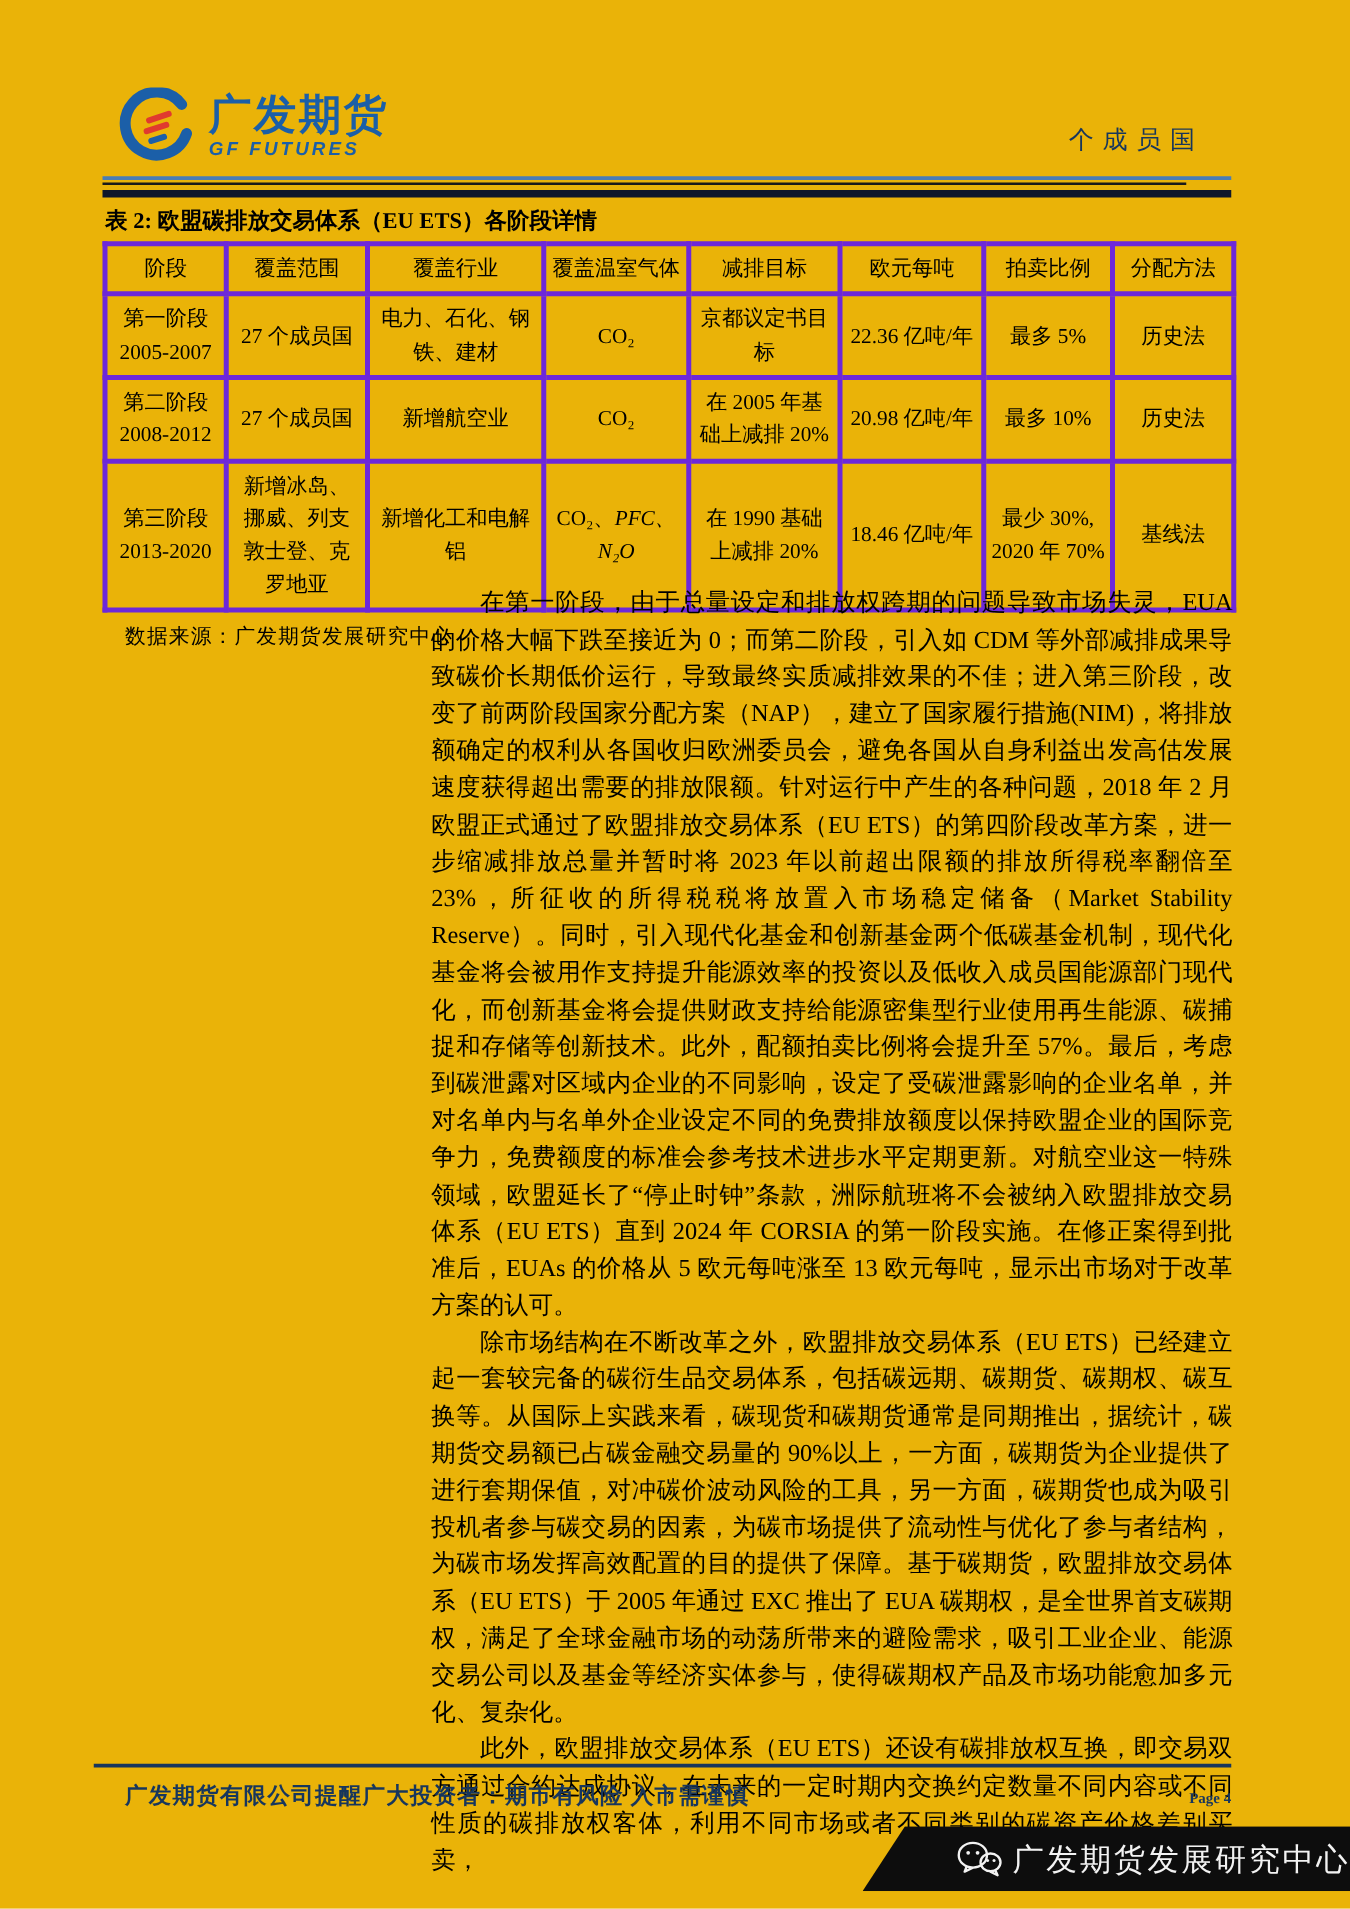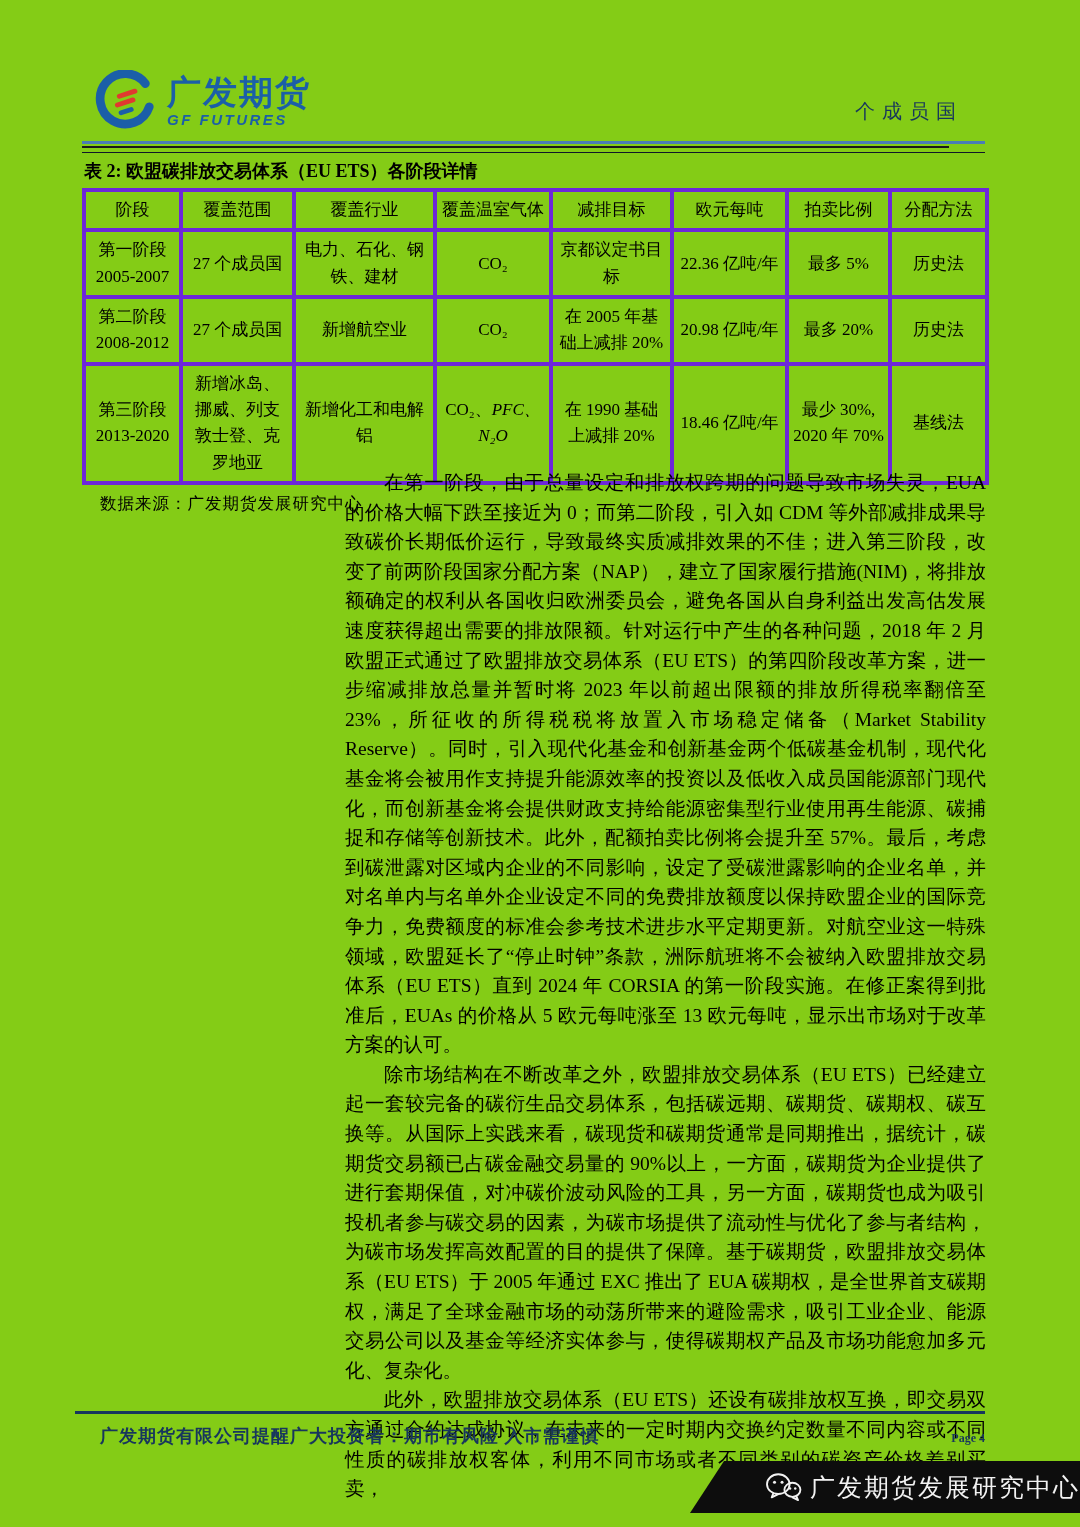--- a/index.html
+++ b/index.html
@@ -3,39 +3,39 @@
 <meta charset="utf-8">
 <style>
   * { margin: 0; padding: 0; box-sizing: border-box; }
   html, body { background: #ffffff; }
   body { font-family: "Liberation Serif", "DejaVu Serif", serif; color: #000; }
   .page {
     position: relative;
     width: 1080px;
     height: 1527px;
     margin: 0 auto;
-    background: #84cc16;
+    background: #eab308;
     overflow: hidden;
   }
 
   
   .header { position: absolute; top: 70px; left: 95px; right: 95px; height: 70px; }
   .logo { display: flex; align-items: center; gap: 10px; }
   .logo-mark { width: 62px; height: 62px; }
   .logo-text-cn { font-family: "Liberation Sans", sans-serif; font-weight: bold; font-size: 34px; color: #1b5fa8; letter-spacing: 2px; line-height: 1.0; }
   .logo-text-en { font-family: "Liberation Sans", sans-serif; font-weight: bold; font-size: 15px; color: #1b5fa8; letter-spacing: 2.5px; margin-top: 2px; font-style: italic; }
   .doc-type { position: absolute; right: 22px; top: 28px; font-size: 20px; color: #17365d; letter-spacing: 7px; }
 
   .header-rule { position: absolute; top: 141px; left: 82px; right: 95px; }
   .header-rule .blue { height: 3px; background: #4a7db5; }
   .header-rule .dark { height: 2px; background: #1a1a1a; width: 96%; margin-top: 2px; }
 
   
   .table-block { position: absolute; top: 152px; left: 82px; width: 903px; }
-  .table-title { border-top: 1px solid #0f172a; padding: 6px 2px 5px 2px; font-weight: bold; font-size: 18px; }
+  .table-title { border-top: 6px solid #0f172a; padding: 6px 2px 5px 2px; font-weight: bold; font-size: 18px; }
   table.ets { border-collapse: collapse; table-layout: fixed; width: 903px; font-size: 17px; }
   table.ets th, table.ets td { border: 4px solid #6d28d9; text-align: center; vertical-align: middle; padding: 5px 4px; line-height: 1.55; }
   table.ets th { font-weight: normal; height: 38px; }
   td.left { text-align: left; padding-left: 6px; }
   .italic { font-style: italic; }
   .source-line { padding: 8px 0 0 18px; font-size: 16.5px; letter-spacing: 1px; }
 
   
   .body-text { position: absolute; top: 468px; left: 345px; width: 641px; font-size: 19.5px; line-height: 29.6px; text-align: justify; }
   .body-text p { text-indent: 2em; }
@@ -125,21 +125,21 @@
         <tr>
           <td>
             <span style="display:block">第二阶段</span>
             <span style="display:block">2008-2012</span>
           </td>
           <td>27 个成员国</td>
           <td>新增航空业</td>
           <td>CO₂</td>
           <td>在 2005 年基础上减排 20%</td>
           <td>20.98 亿吨/年</td>
-          <td>最多 20%</td>
+          <td>最多 10%</td>
           <td>历史法</td>
         </tr>
         <tr>
           <td>
             <span style="display:block">第三阶段</span>
             <span style="display:block">2013-2020</span>
           </td>
           <td>新增冰岛、挪威、列支敦士登、克罗地亚</td>
           <td>新增化工和电解铝</td>
           <td class="left"><span>CO₂、</span><span class="italic">PFC、N₂O</span></td>

